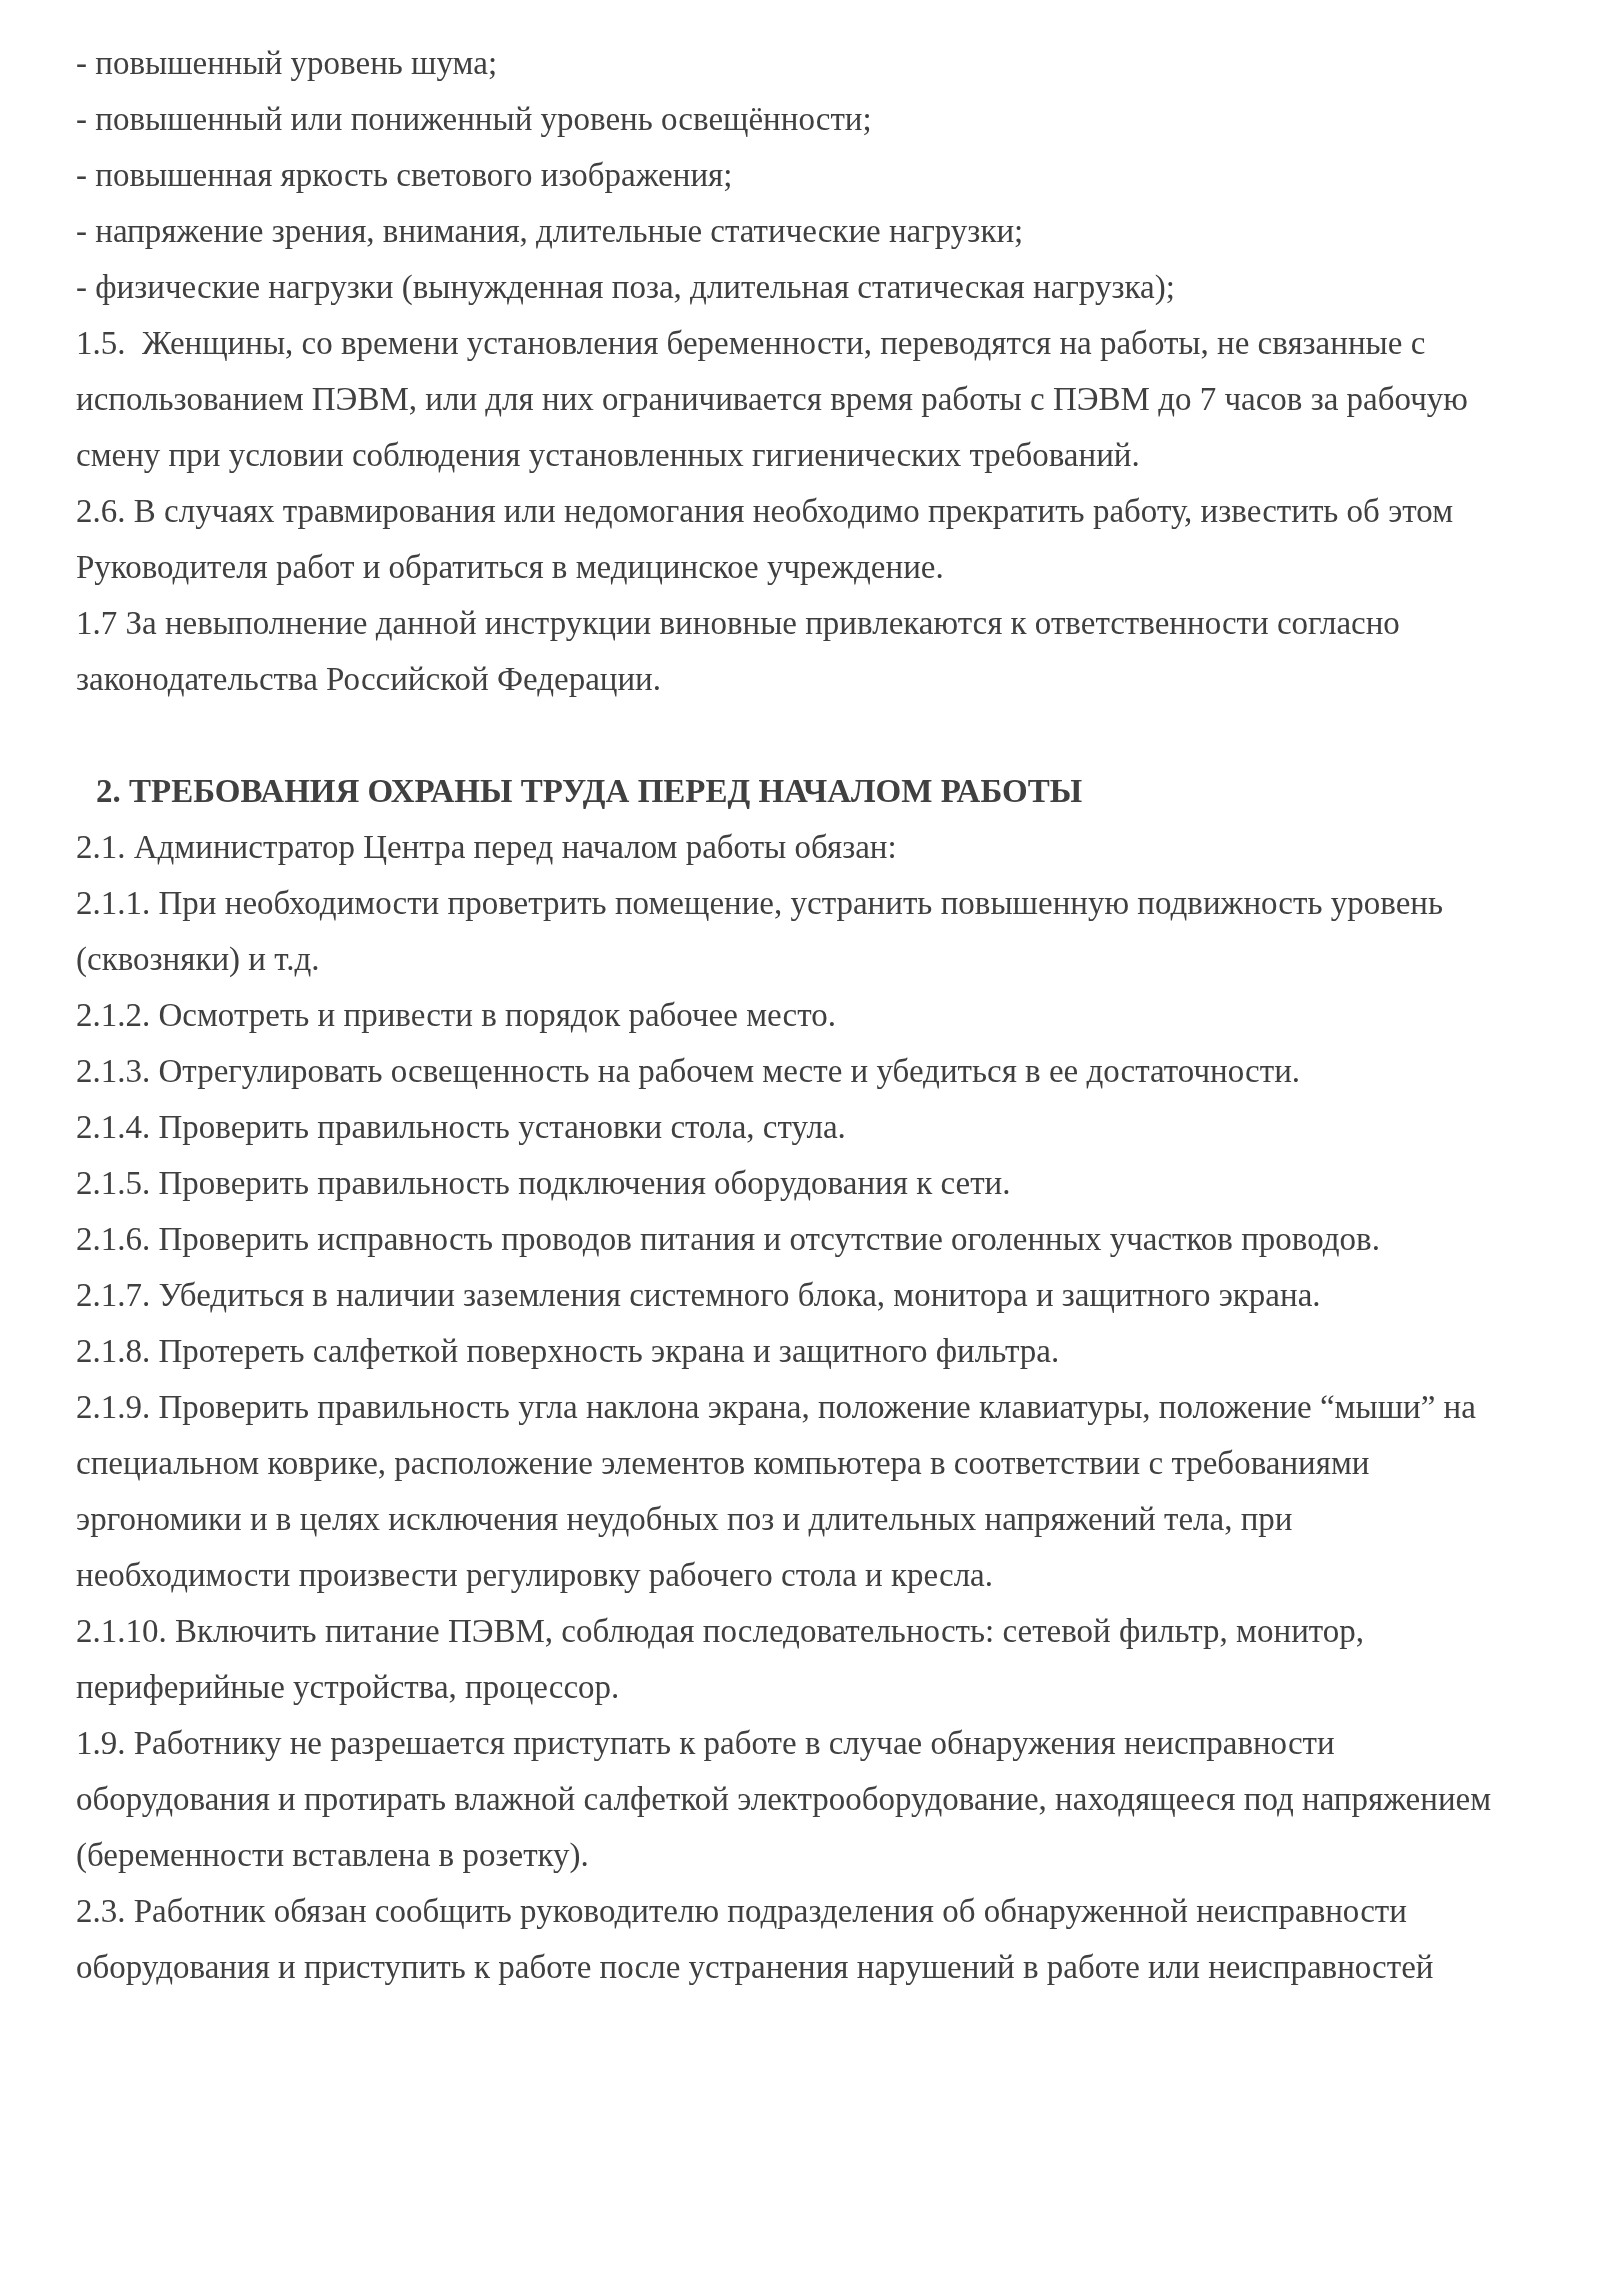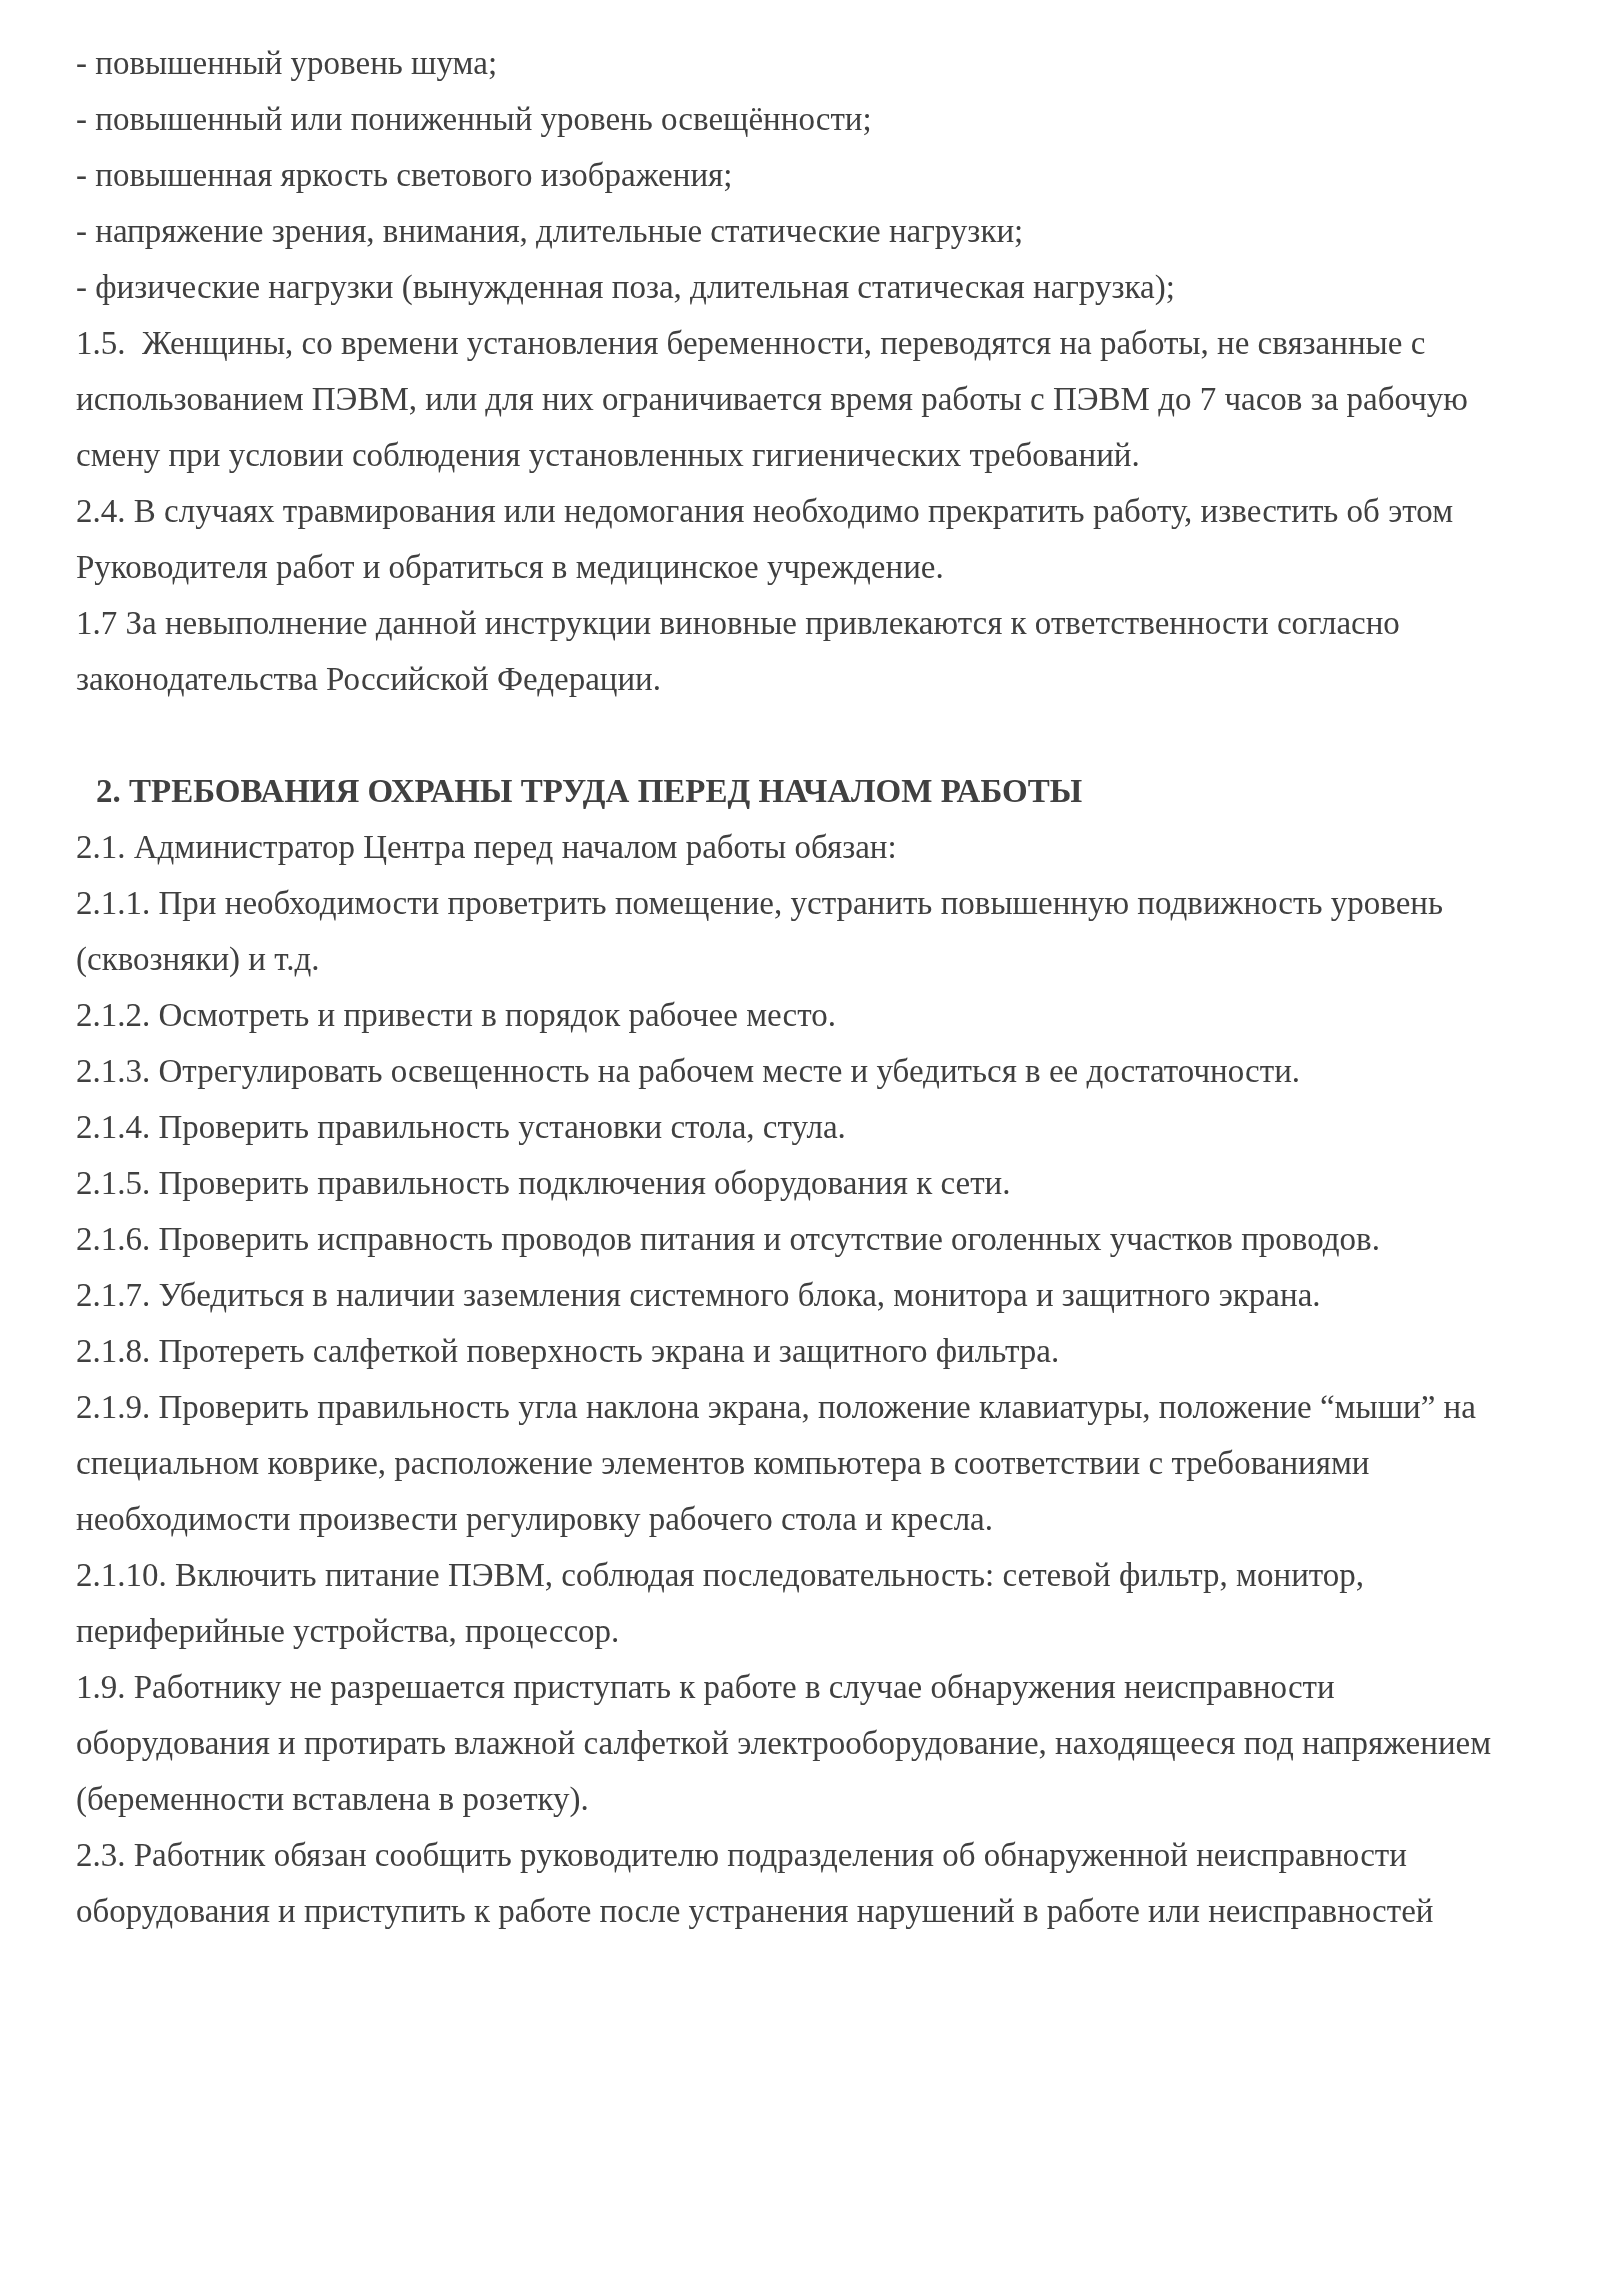--- a/index.html
+++ b/index.html
@@ -38,38 +38,39 @@
 <div class="page">
   <div id="doc-body">
       <div class="line normal">- повышенный уровень шума;</div>
       <div class="line normal">- повышенный или пониженный уровень освещённости;</div>
       <div class="line normal">- повышенная яркость светового изображения;</div>
       <div class="line normal">- напряжение зрения, внимания, длительные статические нагрузки;</div>
       <div class="line normal">- физические нагрузки (вынужденная поза, длительная статическая нагрузка);</div>
       <div class="line normal">1.5.  Женщины, со времени установления беременности, переводятся на работы, не связанные с</div>
       <div class="line normal">использованием ПЭВМ, или для них ограничивается время работы с ПЭВМ до 7 часов за рабочую</div>
       <div class="line normal">смену при условии соблюдения установленных гигиенических требований.</div>
-      <div class="line normal">2.4. В случаях травмирования или недомогания необходимо прекратить работу, известить об этом</div>
+      <div class="line normal">2.6. В случаях травмирования или недомогания необходимо прекратить работу, известить об этом</div>
       <div class="line normal">Руководителя работ и обратиться в медицинское учреждение.</div>
       <div class="line normal">1.7 За невыполнение данной инструкции виновные привлекаются к ответственности согласно</div>
       <div class="line normal">законодательства Российской Федерации.</div>
       <div class="line blank"></div>
       <div class="line heading">2. ТРЕБОВАНИЯ ОХРАНЫ ТРУДА ПЕРЕД НАЧАЛОМ РАБОТЫ</div>
       <div class="line normal">2.1. Администратор Центра перед началом работы обязан:</div>
       <div class="line normal">2.1.1. При необходимости проветрить помещение, устранить повышенную подвижность уровень</div>
       <div class="line normal">(сквозняки) и т.д.</div>
       <div class="line normal">2.1.2. Осмотреть и привести в порядок рабочее место.</div>
       <div class="line normal">2.1.3. Отрегулировать освещенность на рабочем месте и убедиться в ее достаточности.</div>
       <div class="line normal">2.1.4. Проверить правильность установки стола, стула.</div>
       <div class="line normal">2.1.5. Проверить правильность подключения оборудования к сети.</div>
       <div class="line normal">2.1.6. Проверить исправность проводов питания и отсутствие оголенных участков проводов.</div>
       <div class="line normal">2.1.7. Убедиться в наличии заземления системного блока, монитора и защитного экрана.</div>
       <div class="line normal">2.1.8. Протереть салфеткой поверхность экрана и защитного фильтра.</div>
       <div class="line normal">2.1.9. Проверить правильность угла наклона экрана, положение клавиатуры, положение “мыши” на</div>
       <div class="line normal">специальном коврике, расположение элементов компьютера в соответствии с требованиями</div>
+      <div class="line normal">эргономики и в целях исключения неудобных поз и длительных напряжений тела, при</div>
       <div class="line normal">необходимости произвести регулировку рабочего стола и кресла.</div>
       <div class="line normal">2.1.10. Включить питание ПЭВМ, соблюдая последовательность: сетевой фильтр, монитор,</div>
       <div class="line normal">периферийные устройства, процессор.</div>
       <div class="line normal">1.9. Работнику не разрешается приступать к работе в случае обнаружения неисправности</div>
       <div class="line normal">оборудования и протирать влажной салфеткой электрооборудование, находящееся под напряжением</div>
       <div class="line normal">(беременности вставлена в розетку).</div>
       <div class="line normal">2.3. Работник обязан сообщить руководителю подразделения об обнаруженной неисправности</div>
       <div class="line normal">оборудования и приступить к работе после устранения нарушений в работе или неисправностей</div>
     </div>
 </div>

